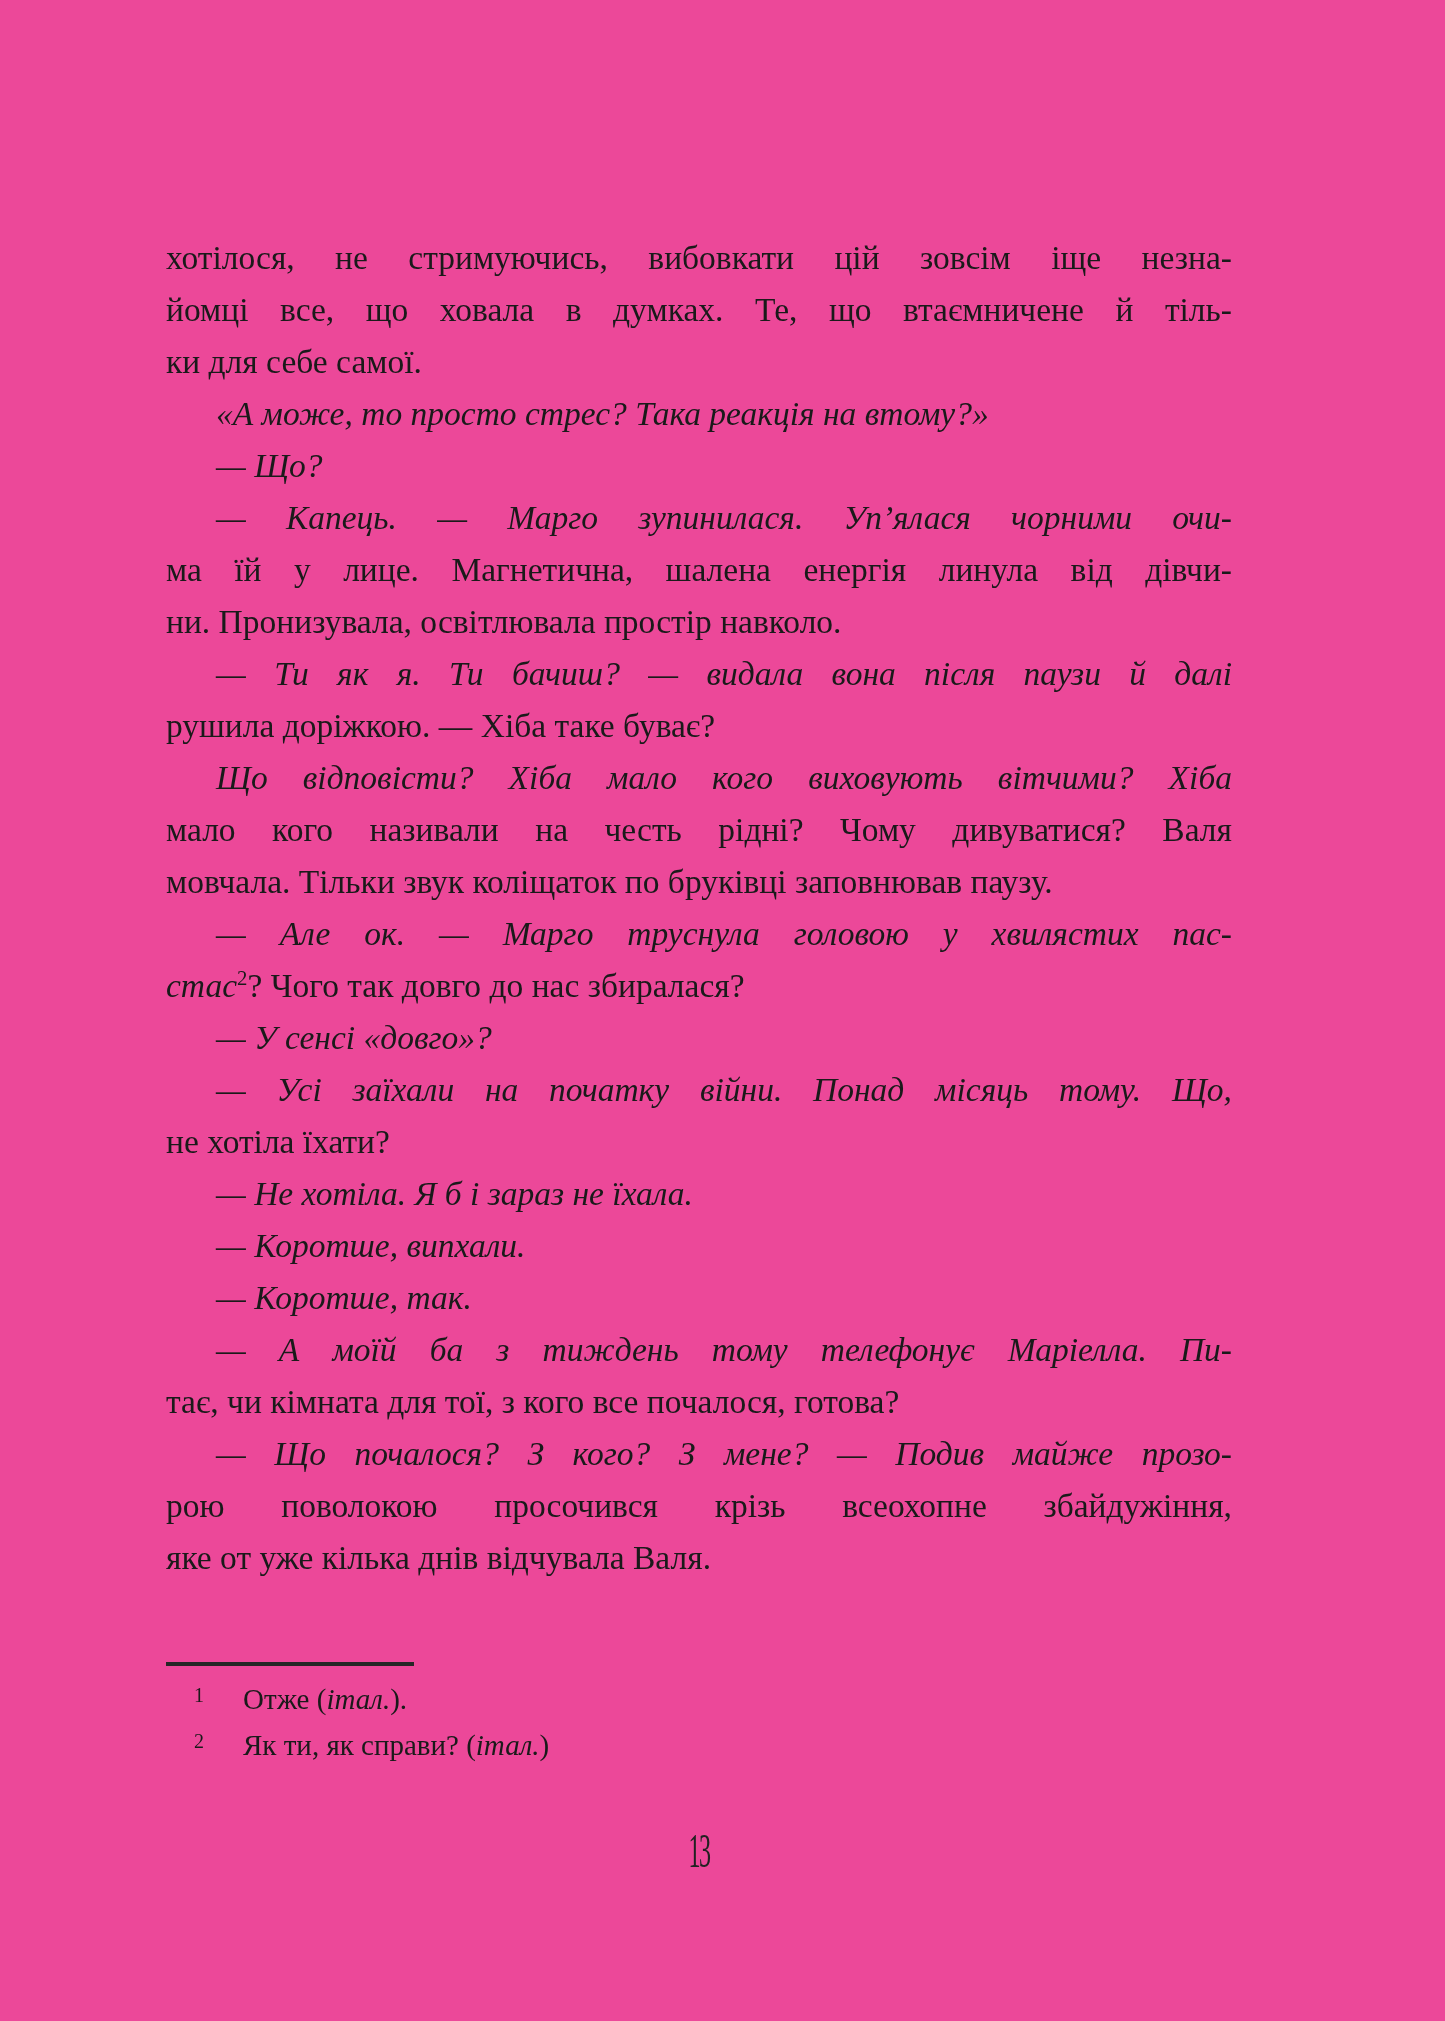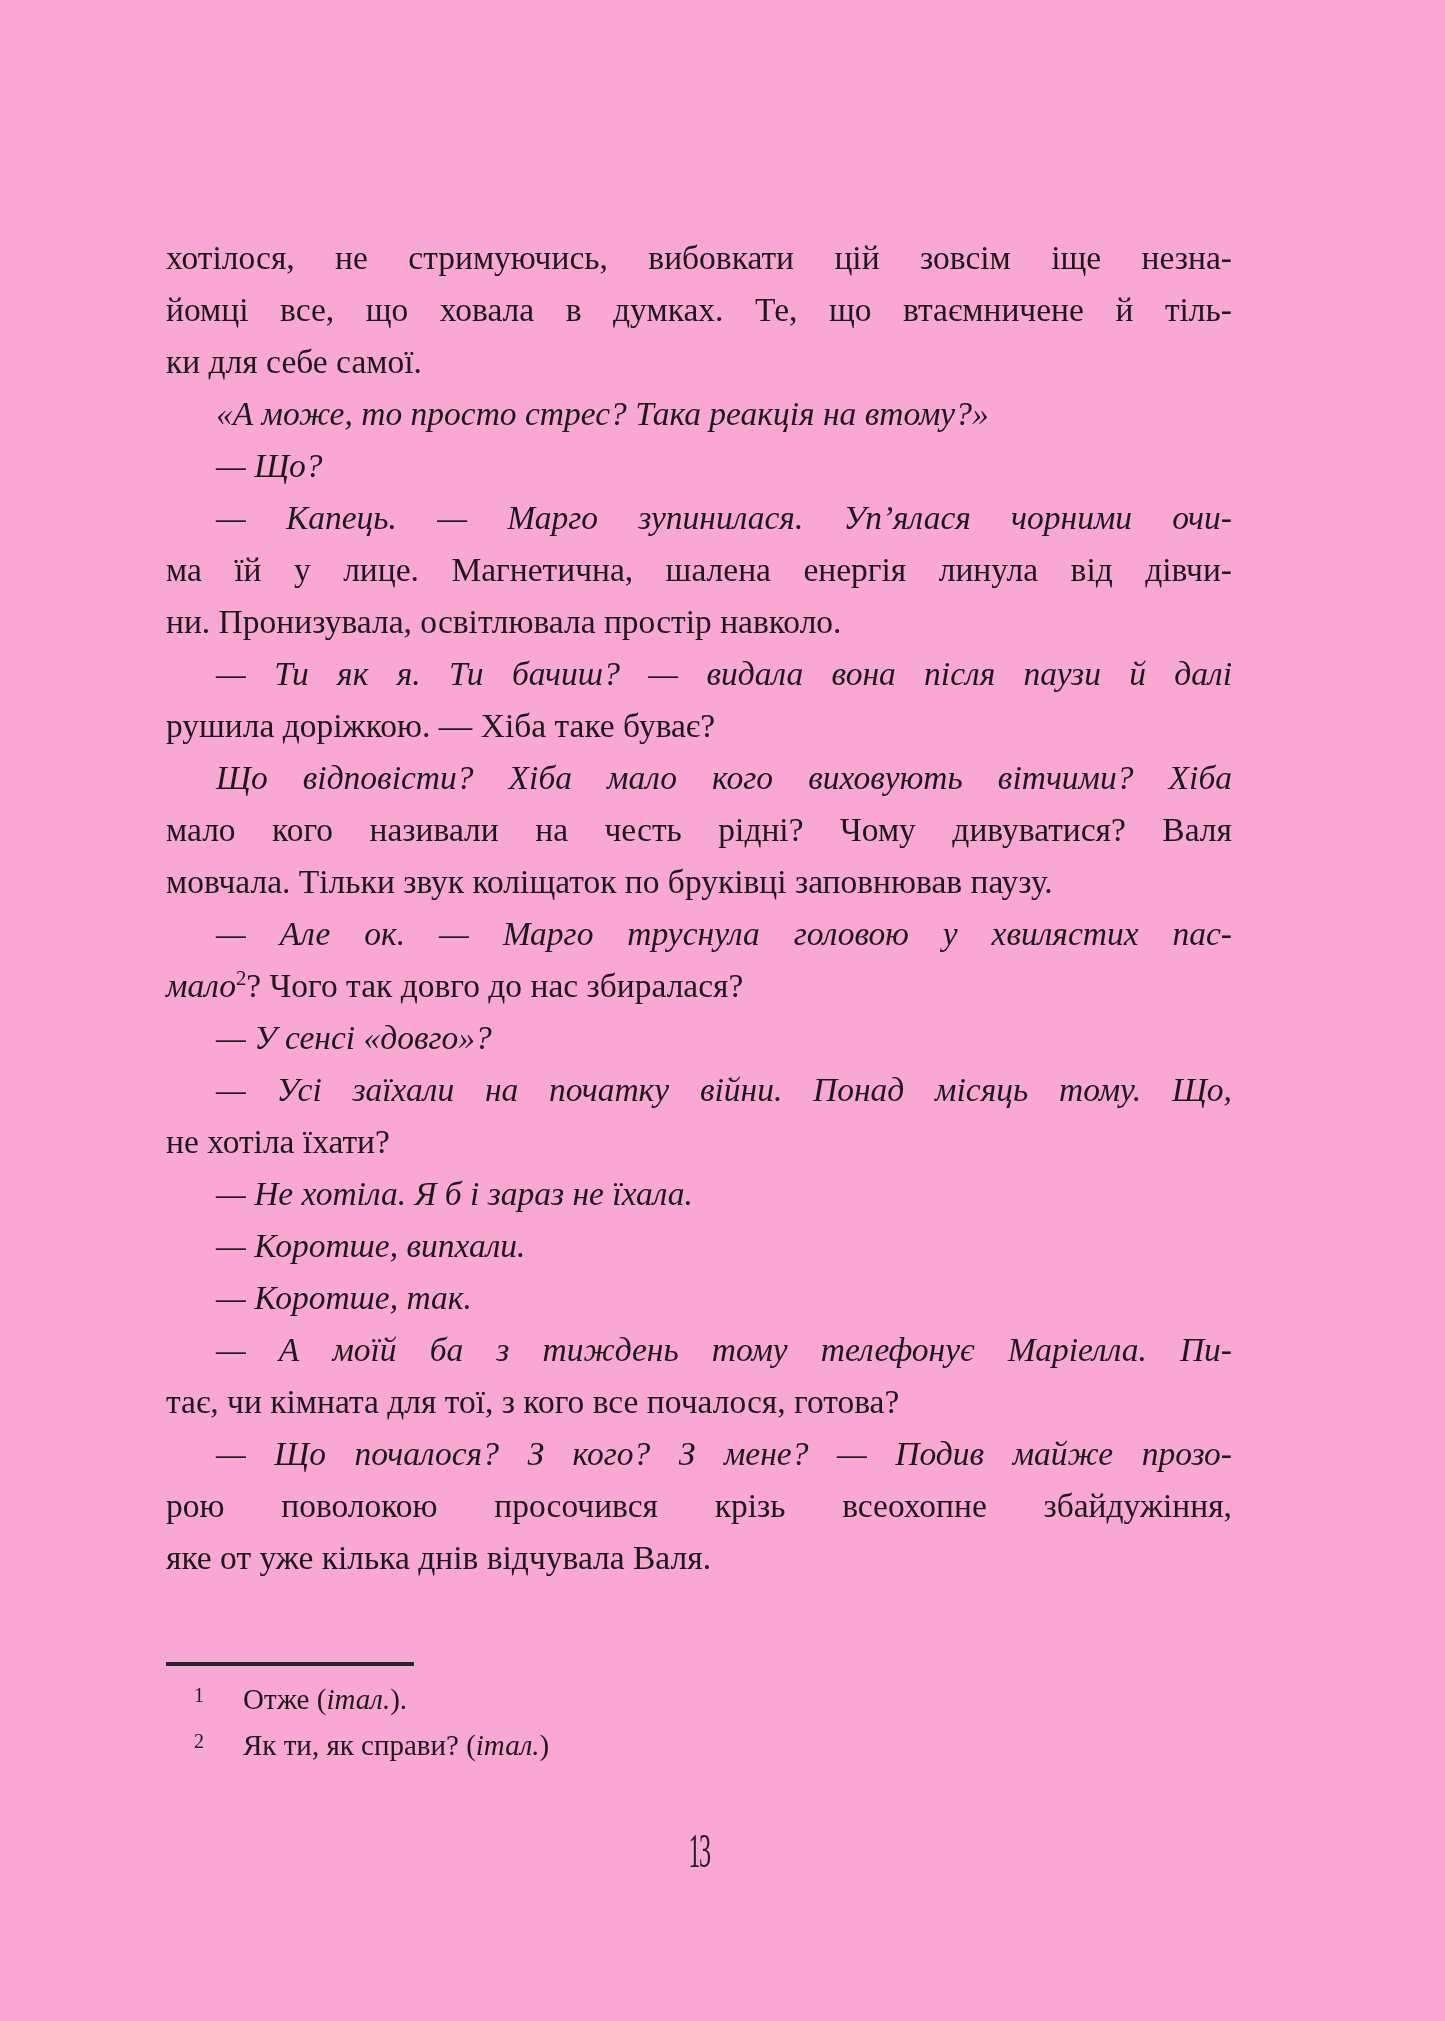--- a/index.html
+++ b/index.html
@@ -4,21 +4,21 @@
 <style>
   html, body {
     margin: 0;
     padding: 0;
     background: #e8e8e8;
   }
   .page {
     position: relative;
     width: 1445px;
     height: 2021px;
-    background: #f9a8d4;
+    background: #ec4899;
     font-family: "Liberation Serif", "DejaVu Serif", serif;
     color: #1a1a1a;
     overflow: hidden;
   }
   .body-text {
     position: absolute;
     left: 166px;
     top: 232px;
     width: 1066px;
     font-size: 33.5px;
@@ -101,21 +101,21 @@
         <div class="line indent"><span>— Ти як я. Ти бачиш? — видала вона після паузи й далі</span></div>
         <div class="line last"><span>рушила доріжкою. — Хіба таке буває?</span></div>
       </div>
       <div class="para">
         <div class="line indent"><span>Що відповісти? Хіба мало кого виховують вітчими? Хіба</span></div>
         <div class="line"><span>мало кого називали на честь рідні? Чому дивуватися? Валя</span></div>
         <div class="line last"><span>мовчала. Тільки звук коліщаток по бруківці заповнював паузу.</span></div>
       </div>
       <div class="para">
         <div class="line indent"><span>— Але ок. — Марго труснула головою у хвилястих пас-</span></div>
-        <div class="line last"><span class="it">мало</span><span class="sup">2</span><span>? Чого так довго до нас збиралася?</span></div>
+        <div class="line last"><span class="it">стас</span><span class="sup">2</span><span>? Чого так довго до нас збиралася?</span></div>
       </div>
       <div class="para">
         <div class="line last indent"><span>— У сенсі «довго»?</span></div>
       </div>
       <div class="para">
         <div class="line indent"><span>— Усі заїхали на початку війни. Понад місяць тому. Що,</span></div>
         <div class="line last"><span>не хотіла їхати?</span></div>
       </div>
       <div class="para">
         <div class="line last indent"><span>— Не хотіла. Я б і зараз не їхала.</span></div>

